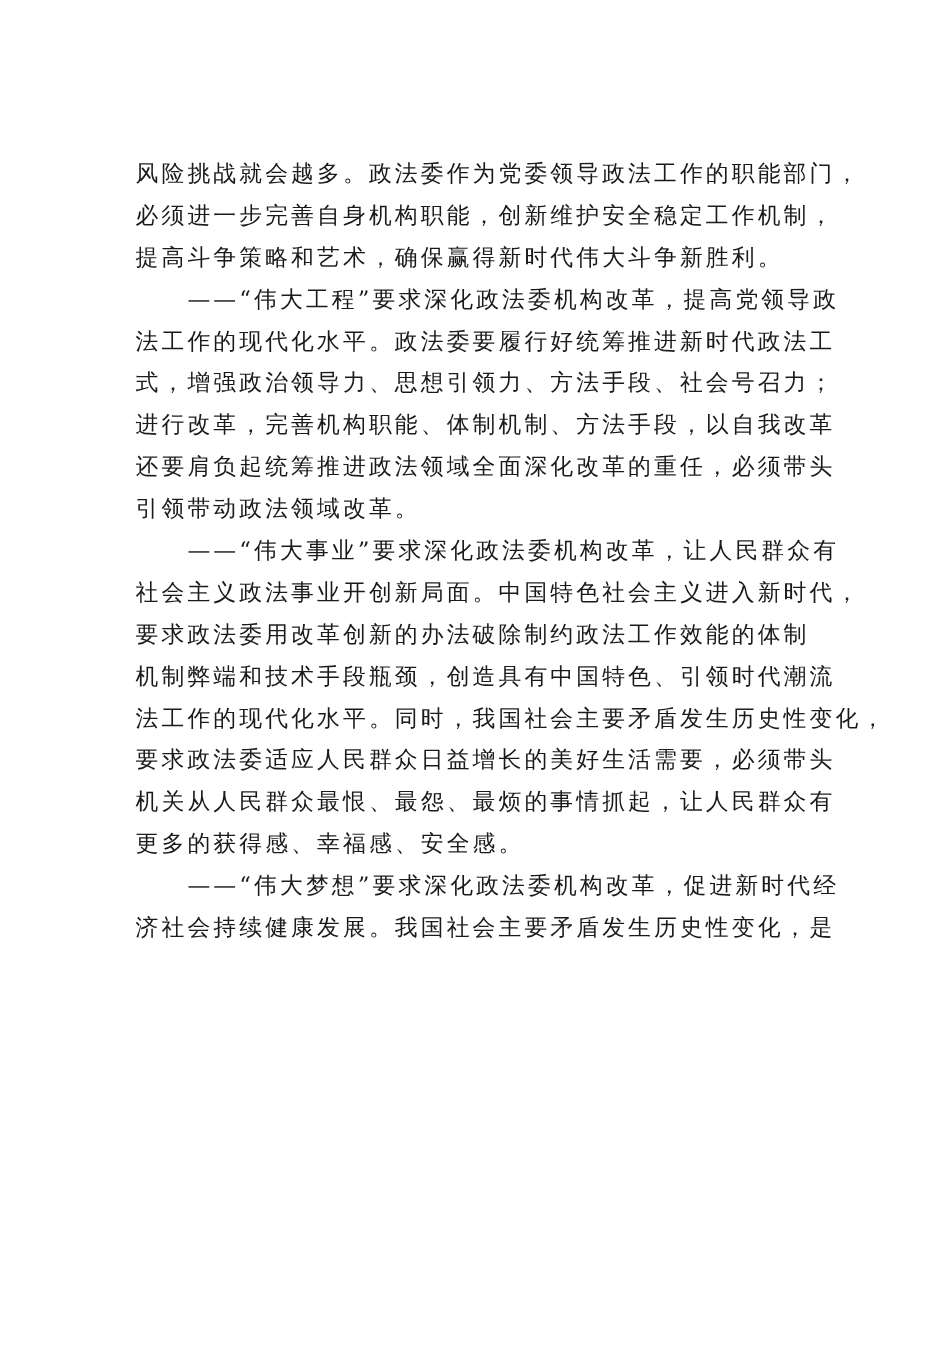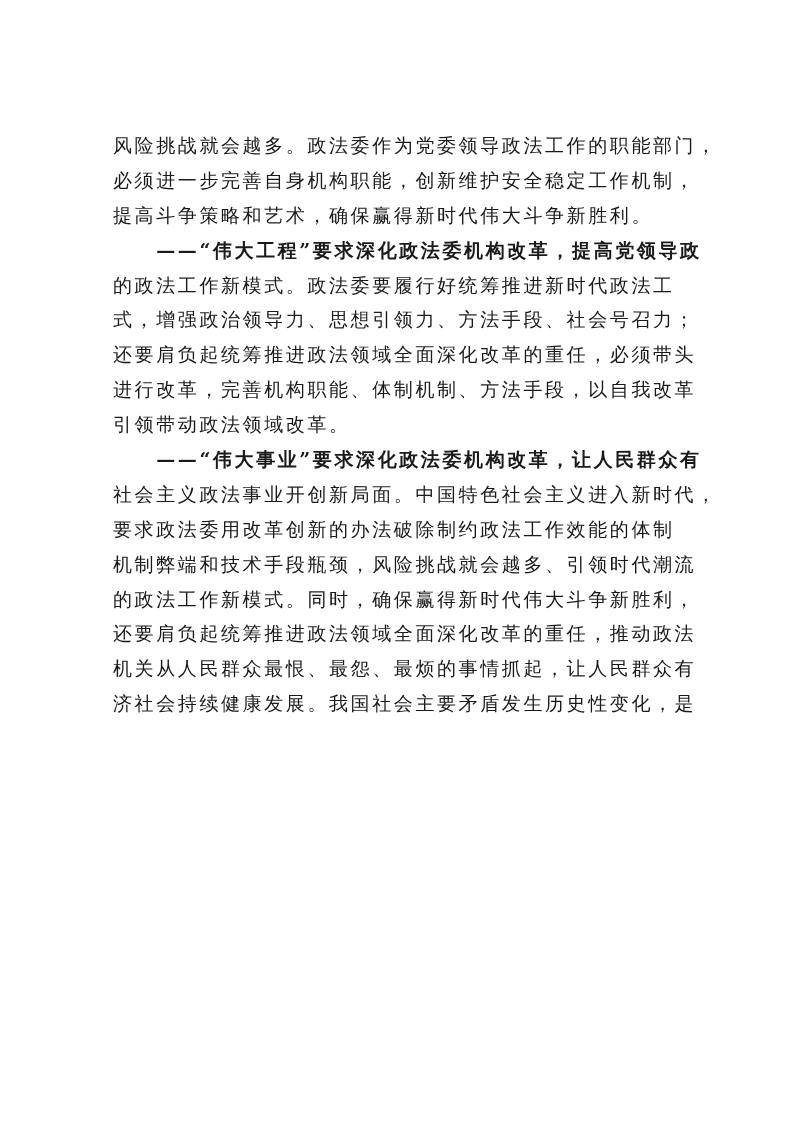--- a/index.html
+++ b/index.html
@@ -32,39 +32,40 @@
       height: 34.9px;
       line-height: 34.9px;
       font-family: "DejaVu Serif", "Liberation Serif", serif;
       font-size: 19px;
       color: #1a1a1a;
       white-space: nowrap;
       letter-spacing: 2.6px;
     }
     .line.indent {
       padding-left: 0;
-      font-weight: bold;
     }
   </style>
 </head>
 <body>
 
 <div class="page">
   <div class="content">
     <div class="line">风险挑战就会越多。政法委作为党委领导政法工作的职能部门，</div>
     <div class="line">必须进一步完善自身机构职能，创新维护安全稳定工作机制，</div>
     <div class="line">提高斗争策略和艺术，确保赢得新时代伟大斗争新胜利。</div>
     <div class="line indent">　　——“伟大工程”要求深化政法委机构改革，提高党领导政</div>
-    <div class="line">的政法工作新模式。政法委要履行好统筹推进新时代政法工</div>
+    <div class="line">法工作的现代化水平。政法委要履行好统筹推进新时代政法工</div>
     <div class="line">式，增强政治领导力、思想引领力、方法手段、社会号召力；</div>
+    <div class="line">进行改革，完善机构职能、体制机制、方法手段，以自我改革</div>
     <div class="line">还要肩负起统筹推进政法领域全面深化改革的重任，必须带头</div>
-    <div class="line">进行改革，完善机构职能、体制机制、方法手段，以自我改革</div>
     <div class="line">引领带动政法领域改革。</div>
     <div class="line indent">　　——“伟大事业”要求深化政法委机构改革，让人民群众有</div>
     <div class="line">社会主义政法事业开创新局面。中国特色社会主义进入新时代，</div>
     <div class="line">要求政法委用改革创新的办法破除制约政法工作效能的体制</div>
-    <div class="line">机制弊端和技术手段瓶颈，风险挑战就会越多、引领时代潮流</div>
-    <div class="line">的政法工作新模式。同时，确保赢得新时代伟大斗争新胜利，</div>
-    <div class="line">还要肩负起统筹推进政法领域全面深化改革的重任，推动政法</div>
+    <div class="line">机制弊端和技术手段瓶颈，创造具有中国特色、引领时代潮流</div>
+    <div class="line">法工作的现代化水平。同时，我国社会主要矛盾发生历史性变化，</div>
+    <div class="line">要求政法委适应人民群众日益增长的美好生活需要，必须带头</div>
     <div class="line">机关从人民群众最恨、最怨、最烦的事情抓起，让人民群众有</div>
+    <div class="line">更多的获得感、幸福感、安全感。</div>
+    <div class="line indent">　　——“伟大梦想”要求深化政法委机构改革，促进新时代经</div>
     <div class="line">济社会持续健康发展。我国社会主要矛盾发生历史性变化，是</div>
   </div>
 </div>
 
 </body></html>

